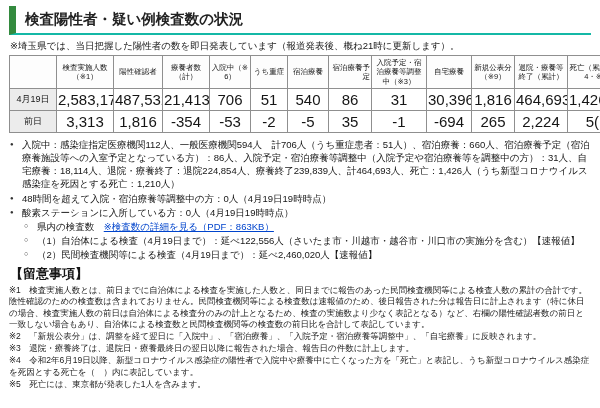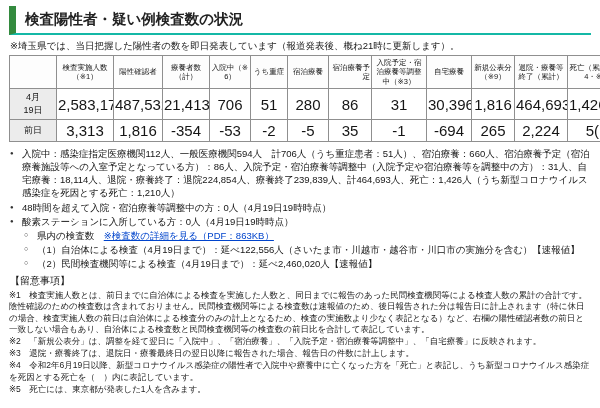--- a/index.html
+++ b/index.html
@@ -5,42 +5,42 @@
   html,body{margin:0;padding:0;background:#fff;}
   body{width:600px;height:408px;overflow:hidden;font-family:"Liberation Sans","DejaVu Sans",sans-serif;color:#151515;}
   .page{padding:6px 9px 2px 9px;}
   .title{font-size:14.5px;font-weight:bold;color:#222;margin:0 0 5px 0;padding:4px 8px 4px 9px;border-left:7px solid #338a3e;border-bottom:2px solid #14b8a6;}
   .notice{font-size:9.5px;margin:2px 0 2px 1px;}
   .status-link-line{font-size:9.5px;margin:2px 0 3px 1px;}
   a.link{color:#0044cc;text-decoration:underline;cursor:pointer;}
   table{border-collapse:collapse;width:582px;table-layout:fixed;margin:2px 0 5px 0;}
   th,td{border:1px solid #8f8f8f;}
   thead th{font-size:7.5px;font-weight:normal;padding:2px 1px;line-height:1.25;text-align:center;vertical-align:middle;background:#fdfdfd;word-break:break-all;}
-  tbody th{background:#ececec;font-size:9px;font-weight:normal;text-align:center;padding:2px 13px;}
+  tbody th{background:#ececec;font-size:9px;font-weight:normal;text-align:center;padding:2px 4px;}
   tbody td{font-size:15px;text-align:center;padding:2px 1px;white-space:nowrap;overflow:hidden;background:#fff;}
   #status-table thead th:nth-child(1){width:44px;}
   #status-table thead th:nth-child(2){width:54px;}
   #status-table thead th:nth-child(3){width:46px;}
   #status-table thead th:nth-child(4){width:44px;}
   #status-table thead th:nth-child(5){width:38px;}
   #status-table thead th:nth-child(6){width:34px;}
   #status-table thead th:nth-child(7){width:38px;}
   #status-table thead th:nth-child(8){width:40px;text-align:right;}
   #status-table thead th:nth-child(9){width:52px;}
   #status-table thead th:nth-child(10){width:42px;}
   #status-table thead th:nth-child(11){width:40px;}
   #status-table thead th:nth-child(12){width:50px;}
   #status-table thead th:nth-child(13){width:60px;}
   .bullets{list-style:none;margin:2px 0 1px 0;padding:0;font-size:9.5px;line-height:1.38;}
   .bullets li{position:relative;padding-left:13px;margin:1px 0;}
   .bullets li::before{content:"●";position:absolute;left:1px;top:2px;font-size:6px;color:#333;}
   .subbullets{list-style:none;margin:1px 0 3px 0;padding:0 0 0 15px;font-size:9.5px;line-height:1.38;}
   .subbullets li{position:relative;padding-left:13px;margin:1px 0;}
   .subbullets li::before{content:"○";position:absolute;left:0;top:1px;font-size:7px;color:#333;}
-  .notes-title{font-weight:normal;font-size:10px;margin:4px 0 2px 1px;}
+  .notes-title{font-weight:bold;font-size:13px;margin:4px 0 2px 1px;}
   .note{font-size:8.5px;line-height:1.32;margin:1px 0;color:#222;}
 </style>
 </head>
 <body>
 
 <div class="page">
   <h1 class="title">検査陽性者・疑い例検査数の状況</h1>
   <p class="notice">※埼玉県では、当日把握した陽性者の数を即日発表しています（報道発表後、概ね21時に更新します）。</p>
 
   <table id="status-table">
@@ -62,21 +62,21 @@
         </tr>
       </thead>
     <tbody id="table-body">
         <tr>
           <th>4月19日</th>
           <td>2,583,176</td>
           <td>487,532</td>
           <td>21,413</td>
           <td>706</td>
           <td>51</td>
-          <td>280</td>
+          <td>540</td>
           <td>86</td>
           <td>31</td>
           <td>30,396</td>
           <td>1,816</td>
           <td>464,693</td>
           <td>1,426(1,210)</td>
         </tr>
         <tr>
           <th>前日</th>
           <td>3,313</td>

